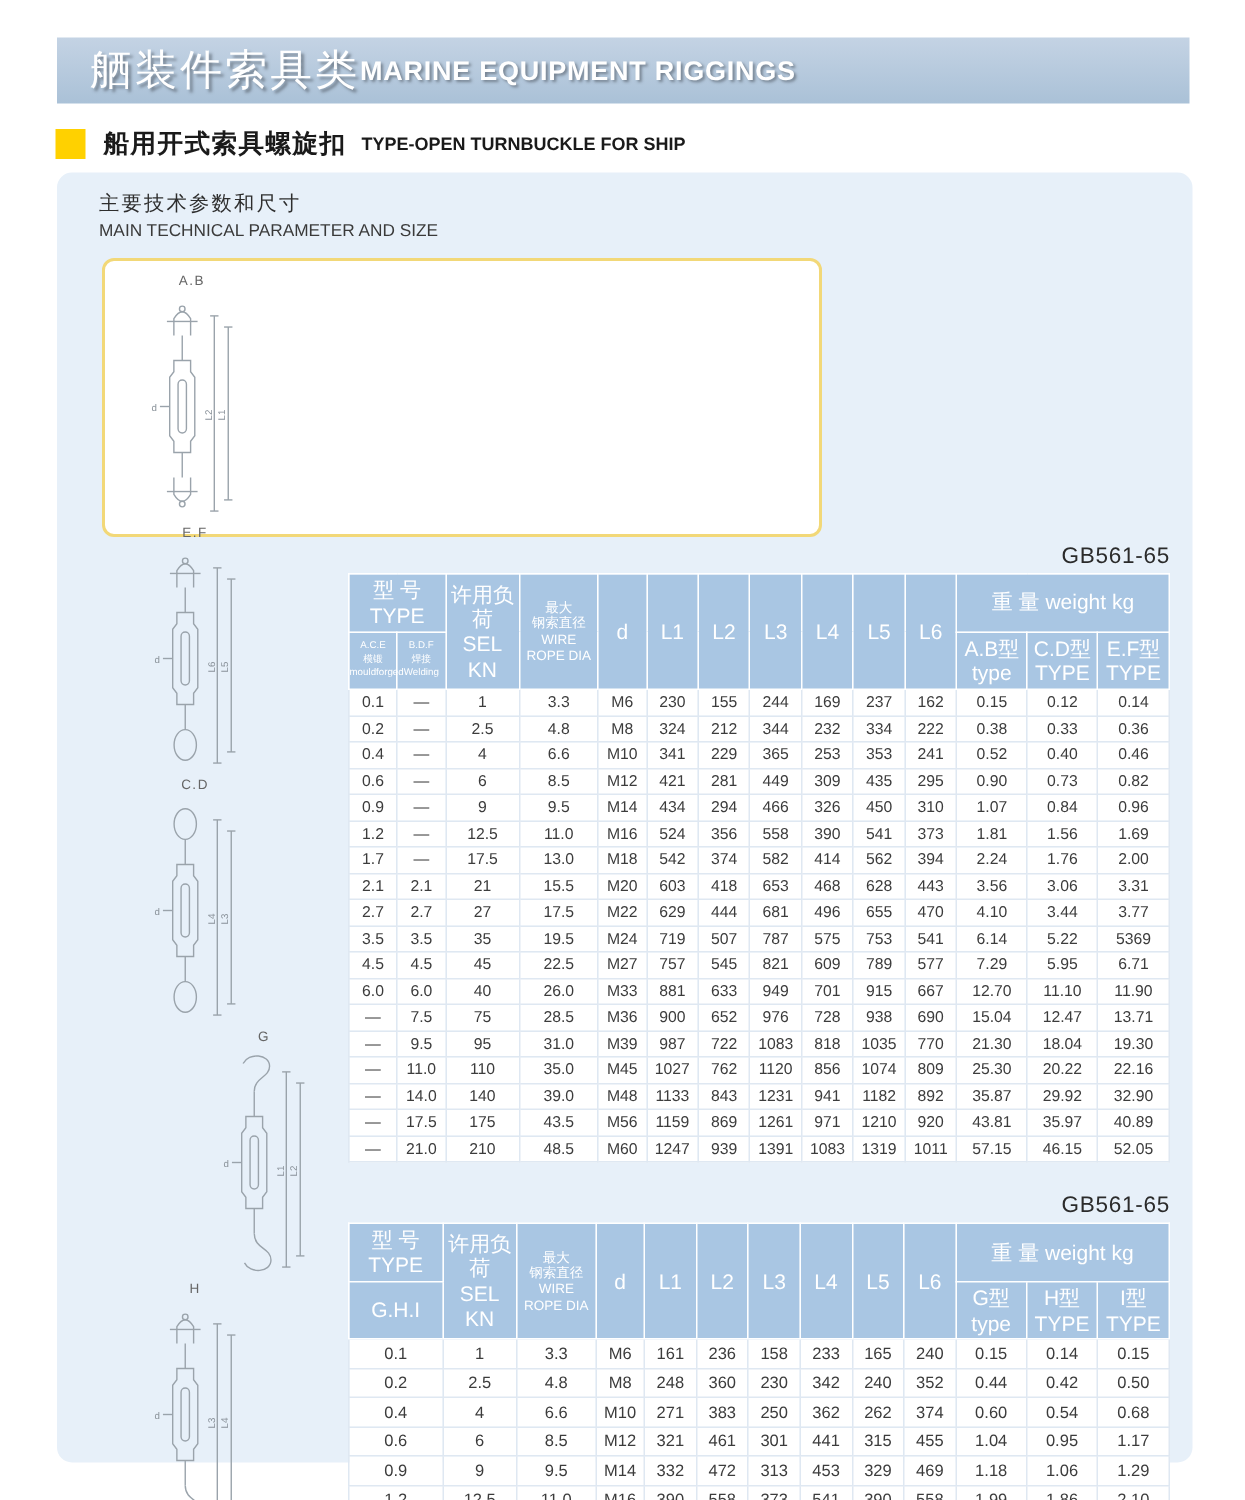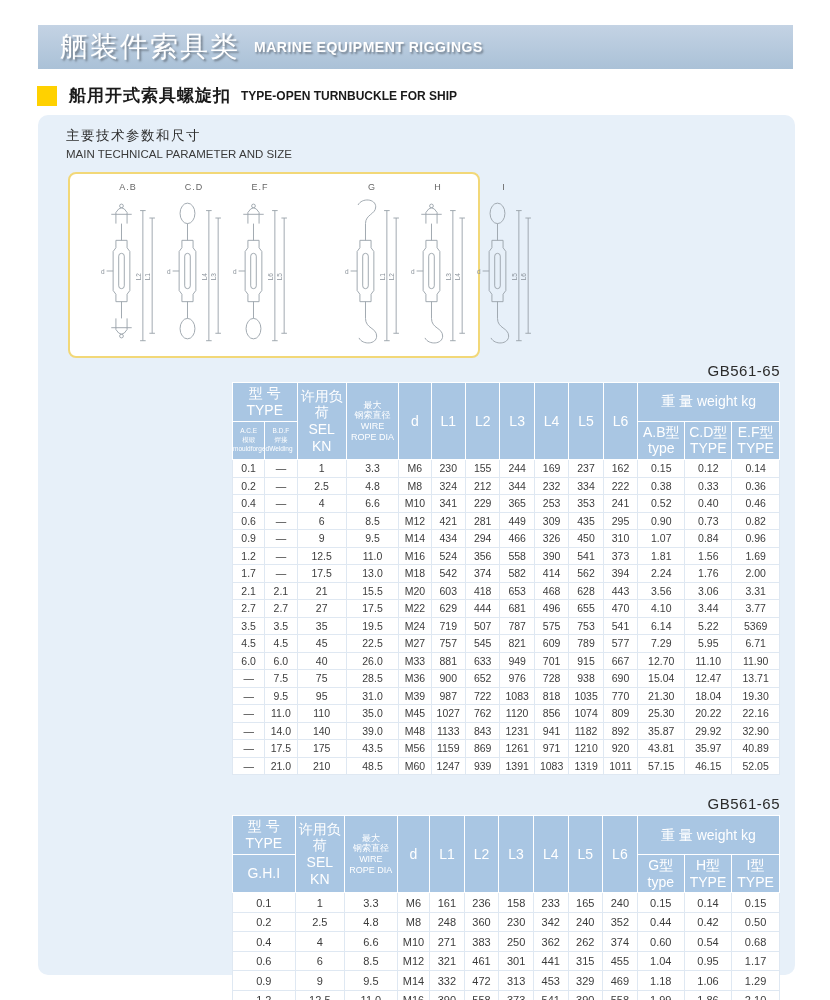--- a/index.html
+++ b/index.html
@@ -4,39 +4,39 @@
 <style>
   html,body{margin:0;padding:0;background:#fff;}
   body{width:830px;height:1000px;position:relative;font-family:"Liberation Sans",sans-serif;overflow:hidden;}
 
   
   .banner{position:absolute;left:38px;top:25px;width:755px;height:44px;
     background:linear-gradient(#c4d3e4,#aac1d7);
     display:flex;align-items:center;padding-left:22px;box-sizing:border-box;}
   .banner-zh{font-size:28px;font-weight:normal;color:#fff;letter-spacing:2px;
     text-shadow:2px 2px 2px rgba(110,122,135,.9);}
-  .banner-en{font-size:14px;font-weight:bold;color:#fff;margin-left:14px;letter-spacing:.5px;
+  .banner-en{font-size:18px;font-weight:bold;color:#fff;margin-left:0;letter-spacing:.5px;
     text-shadow:1.5px 1.5px 2px rgba(110,122,135,.9);}
 
   
   .section-row{position:absolute;left:37px;top:84px;display:flex;align-items:center;}
   .bullet{width:20px;height:20px;background:#ffd100;display:inline-block;}
   .sec-zh{font-size:17px;font-weight:bold;color:#1a1a1a;margin-left:12px;letter-spacing:1px;}
   .sec-en{font-size:12px;font-weight:bold;color:#1a1a1a;margin-left:10px;}
 
   
   .panel{position:absolute;left:38px;top:115px;width:757px;height:860px;
     background:#e7f0f9;border-radius:10px;box-sizing:border-box;}
   .sub-zh{margin:0 0 0 28px;padding-top:12px;font-size:13.5px;color:#2e2e2e;letter-spacing:1.5px;}
   .sub-en{margin:3px 0 0 28px;font-size:11.5px;color:#3a3a3a;}
 
   
-  .drawing-box{margin:12px 0 0 30px;width:412px;height:186px;background:#fff;
+  .drawing-box{margin:12px 0 0 30px;width:480px;height:186px;background:#fff;
     border:2px solid #f2d878;border-radius:8px;box-sizing:border-box;
-    display:flex;align-items:flex-start;padding:8px 6px 0 26px;}
+    display:flex;align-items:flex-start;padding:8px 6px 0 26px;flex-direction:column;}
   .fig{display:flex;flex-direction:column;align-items:center;}
   .fig + .fig{margin-left:2px;}
   .fig.gap{margin-left:48px;}
   .fig-label{font-size:9px;color:#666;letter-spacing:1px;margin-bottom:0;}
   .fig svg{display:block;}
   .fig svg *{stroke:#9aa3ab;stroke-width:1;fill:none;}
   .fig svg text{stroke:none;fill:#8a929a;font-size:7px;font-family:"Liberation Sans",sans-serif;}
 
   
   .gb-label{text-align:right;margin-right:15px;font-size:15px;color:#2b2b2b;letter-spacing:.5px;}
@@ -96,59 +96,59 @@
             <text transform="translate(47,95) rotate(-90)">L2</text>
             <line x1="59" y1="28" x2="59" y2="152"></line>
             <line x1="56" y1="28" x2="62" y2="28"></line>
             <line x1="56" y1="152" x2="62" y2="152"></line>
             <text transform="translate(57,95) rotate(-90)">L1</text>
             <text x="4" y="88">d</text>
             <line x1="10" y1="85" x2="17" y2="85"></line>
           </svg>
         </div>
         <div class="fig">
-          <span class="fig-label">C.D</span>
-          <svg width="64" height="158" viewBox="0 0 66 170">
-            <path d="M20,52 L20,60 L17,64 L17,106 L20,110 L20,118 L32,118 L32,110 L35,106 L35,64 L32,60 L32,52 Z"></path>
-            <rect x="23" y="66" width="6" height="38" rx="3"></rect>
-            <line x1="26" y1="34" x2="26" y2="52"></line>
-            <line x1="26" y1="118" x2="26" y2="136"></line>
-            <ellipse cx="26" cy="23" rx="8" ry="11"></ellipse>
-            <ellipse cx="26" cy="147" rx="8" ry="11"></ellipse>
-            <line x1="49" y1="20" x2="49" y2="160"></line>
-            <line x1="46" y1="20" x2="52" y2="20"></line>
-            <line x1="46" y1="160" x2="52" y2="160"></line>
-            <text transform="translate(47,95) rotate(-90)">L4</text>
-            <line x1="59" y1="28" x2="59" y2="152"></line>
-            <line x1="56" y1="28" x2="62" y2="28"></line>
-            <line x1="56" y1="152" x2="62" y2="152"></line>
-            <text transform="translate(57,95) rotate(-90)">L3</text>
-            <text x="4" y="88">d</text>
-            <line x1="10" y1="85" x2="17" y2="85"></line>
-          </svg>
-        </div>
-        <div class="fig">
           <span class="fig-label">E.F</span>
           <svg width="64" height="158" viewBox="0 0 66 170">
             <path d="M20,52 L20,60 L17,64 L17,106 L20,110 L20,118 L32,118 L32,110 L35,106 L35,64 L32,60 L32,52 Z"></path>
             <rect x="23" y="66" width="6" height="38" rx="3"></rect>
             <line x1="26" y1="34" x2="26" y2="52"></line>
             <line x1="26" y1="118" x2="26" y2="136"></line>
             <path d="M20,34 L20,22 Q26,12 32,22 L32,34"></path>
             <line x1="15" y1="24" x2="37" y2="24"></line>
             <circle cx="26" cy="15" r="2"></circle>
             <ellipse cx="26" cy="147" rx="8" ry="11"></ellipse>
             <line x1="49" y1="20" x2="49" y2="160"></line>
             <line x1="46" y1="20" x2="52" y2="20"></line>
             <line x1="46" y1="160" x2="52" y2="160"></line>
             <text transform="translate(47,95) rotate(-90)">L6</text>
             <line x1="59" y1="28" x2="59" y2="152"></line>
             <line x1="56" y1="28" x2="62" y2="28"></line>
             <line x1="56" y1="152" x2="62" y2="152"></line>
             <text transform="translate(57,95) rotate(-90)">L5</text>
+            <text x="4" y="88">d</text>
+            <line x1="10" y1="85" x2="17" y2="85"></line>
+          </svg>
+        </div>
+        <div class="fig">
+          <span class="fig-label">C.D</span>
+          <svg width="64" height="158" viewBox="0 0 66 170">
+            <path d="M20,52 L20,60 L17,64 L17,106 L20,110 L20,118 L32,118 L32,110 L35,106 L35,64 L32,60 L32,52 Z"></path>
+            <rect x="23" y="66" width="6" height="38" rx="3"></rect>
+            <line x1="26" y1="34" x2="26" y2="52"></line>
+            <line x1="26" y1="118" x2="26" y2="136"></line>
+            <ellipse cx="26" cy="23" rx="8" ry="11"></ellipse>
+            <ellipse cx="26" cy="147" rx="8" ry="11"></ellipse>
+            <line x1="49" y1="20" x2="49" y2="160"></line>
+            <line x1="46" y1="20" x2="52" y2="20"></line>
+            <line x1="46" y1="160" x2="52" y2="160"></line>
+            <text transform="translate(47,95) rotate(-90)">L4</text>
+            <line x1="59" y1="28" x2="59" y2="152"></line>
+            <line x1="56" y1="28" x2="62" y2="28"></line>
+            <line x1="56" y1="152" x2="62" y2="152"></line>
+            <text transform="translate(57,95) rotate(-90)">L3</text>
             <text x="4" y="88">d</text>
             <line x1="10" y1="85" x2="17" y2="85"></line>
           </svg>
         </div>
         <div class="fig gap">
           <span class="fig-label">G</span>
           <svg width="64" height="158" viewBox="0 0 66 170">
             <path d="M20,52 L20,60 L17,64 L17,106 L20,110 L20,118 L32,118 L32,110 L35,106 L35,64 L32,60 L32,52 Z"></path>
             <rect x="23" y="66" width="6" height="38" rx="3"></rect>
             <line x1="26" y1="34" x2="26" y2="52"></line>

